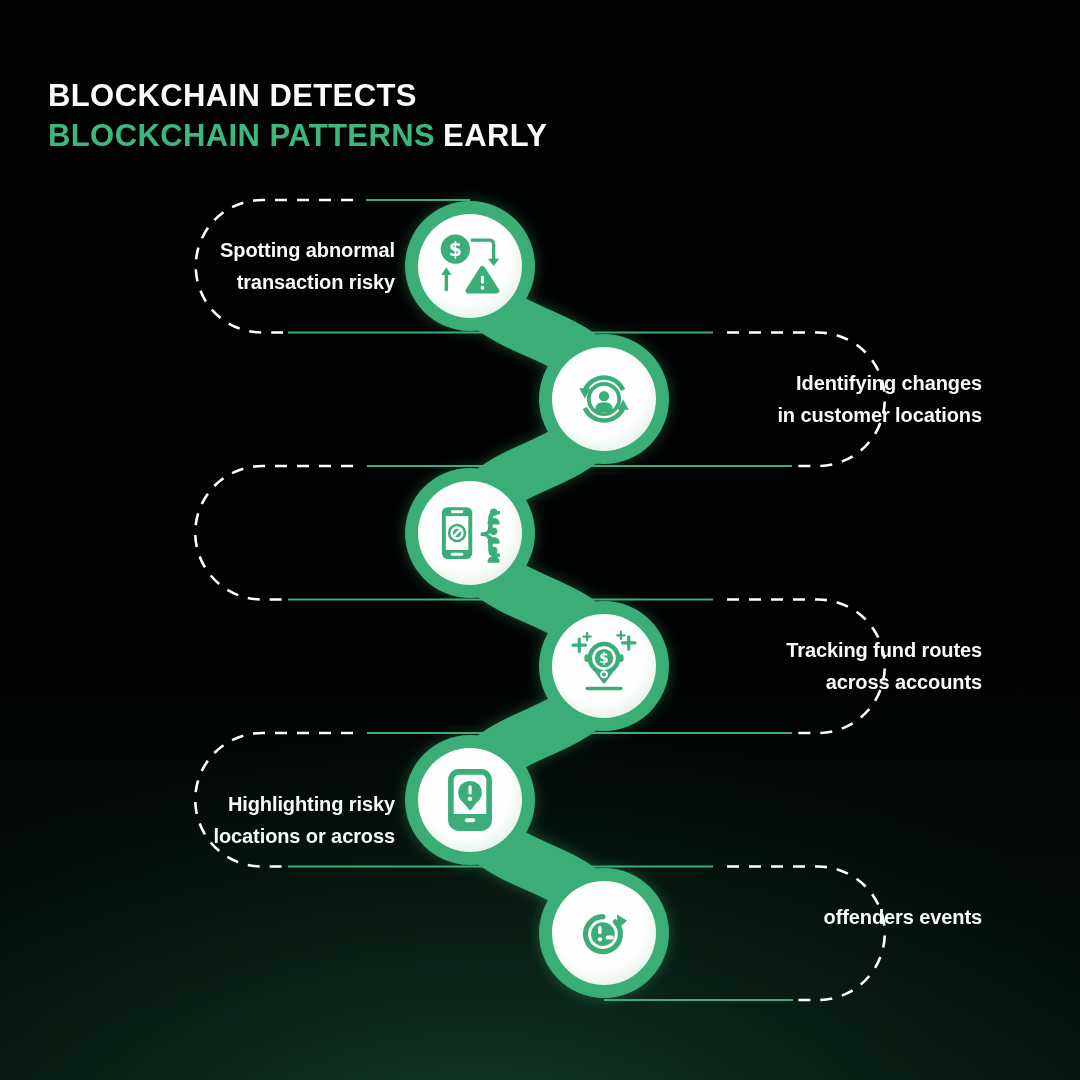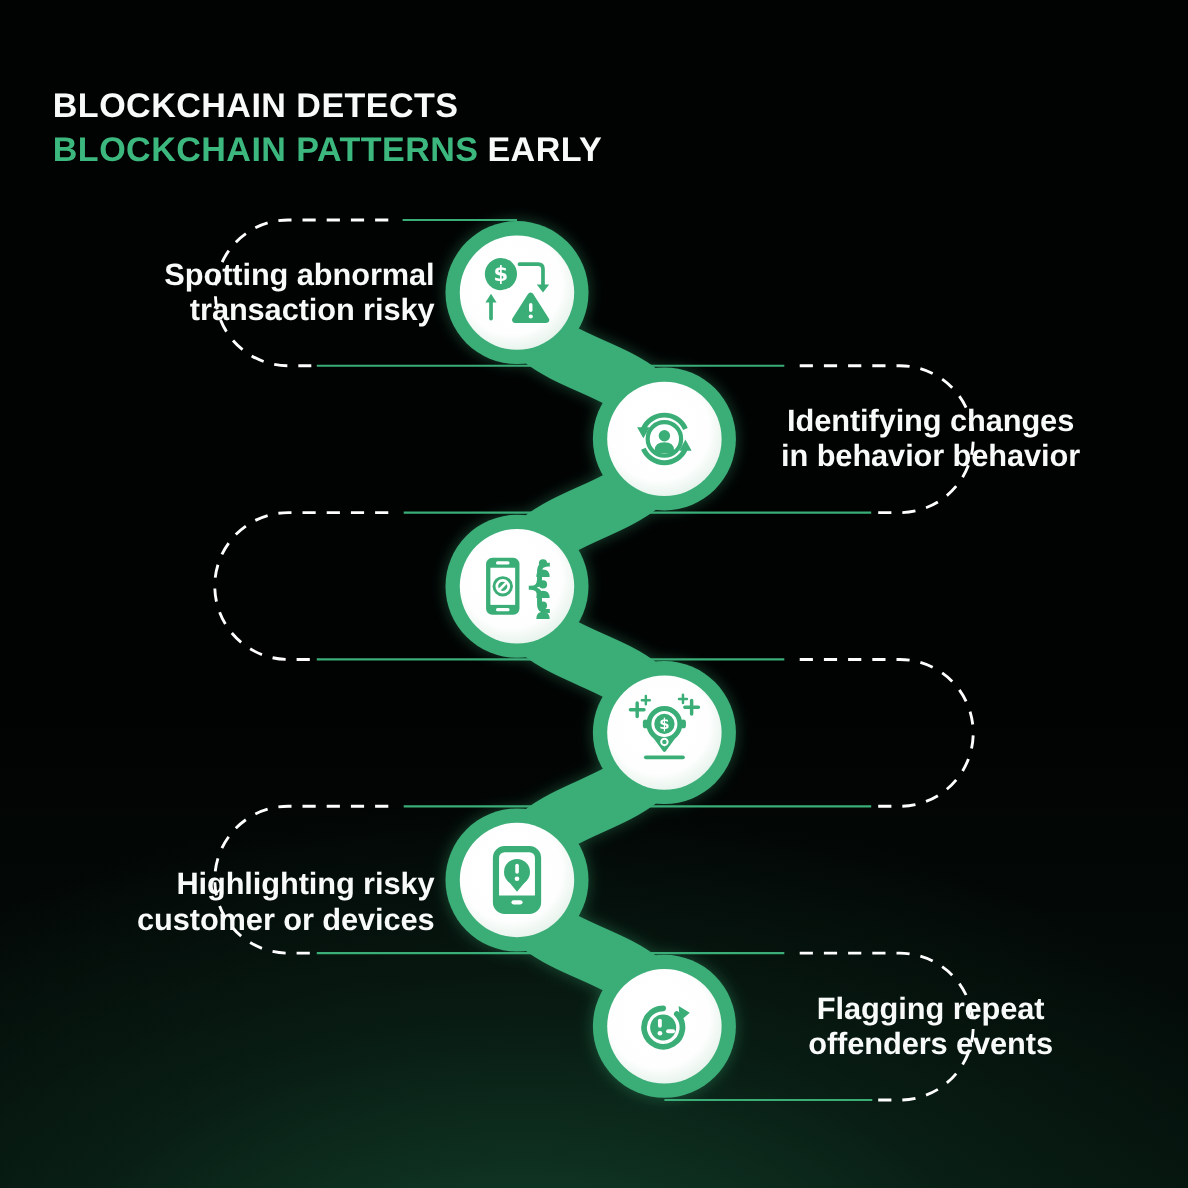--- a/index.html
+++ b/index.html
@@ -17,24 +17,24 @@
   .title{
     position:absolute;top:76px;left:0;width:1080px;text-align:left;
     font-size:31px;line-height:40px;font-weight:800;letter-spacing:.4px;
     color:var(--text);
     padding-left:48px;
   }
   .title-highlight{color:var(--title-highlight);}
   .title-rest{margin-left:.26em;}
   .item-label{
     position:absolute;width:300px;color:var(--text);
-    font-size:28px;line-height:32px;font-weight:700;letter-spacing:-.1px;
+    font-size:20px;line-height:32px;font-weight:700;letter-spacing:-.1px;
   }
   .item-label.left{text-align:right;right:685px;}
-  .item-label.right{text-align:center;left:696px;}
+  .item-label.right{text-align:right;left:682px;}
   .node-icon{position:absolute;width:72px;height:72px;}
   .icon-glyph{font-family:"DejaVu Sans",sans-serif;font-weight:bold;fill:#fff;}
   .brace-glyph{font-family:"DejaVu Sans",sans-serif;fill:var(--accent);font-weight:normal;}
 </style>
 </head>
 <body>
 
 <div class="canvas">
 
   <svg class="decor" width="1080" height="1080" viewBox="0 0 1080 1080" aria-hidden="true">
@@ -179,24 +179,27 @@
     <circle fill="#fff" cx="28.4" cy="37.6" r="1.9"></circle>
     <rect fill="#fff" x="33.4" y="34.3" width="7.2" height="3.4" rx="1.7"></rect>
   </svg>
 
   <div class="item-label left" style="top:234px">
     <div>Spotting abnormal</div>
     <div>transaction risky</div>
   </div>
   <div class="item-label right" style="top:367px">
     <div>Identifying changes</div>
-    <div>in behavior behavior</div>
+    <div>in customer locations</div>
+  </div>
+  <div class="item-label right" style="top:634px">
+    <div>Tracking fund routes</div>
+    <div>across accounts</div>
   </div>
   <div class="item-label left" style="top:788px">
     <div>Highlighting risky</div>
-    <div>customer or devices</div>
+    <div>locations or across</div>
   </div>
   <div class="item-label right" style="top:901px">
-    <div>Flagging repeat</div>
     <div>offenders events</div>
   </div>
 
 </div>
 
 </body></html>

